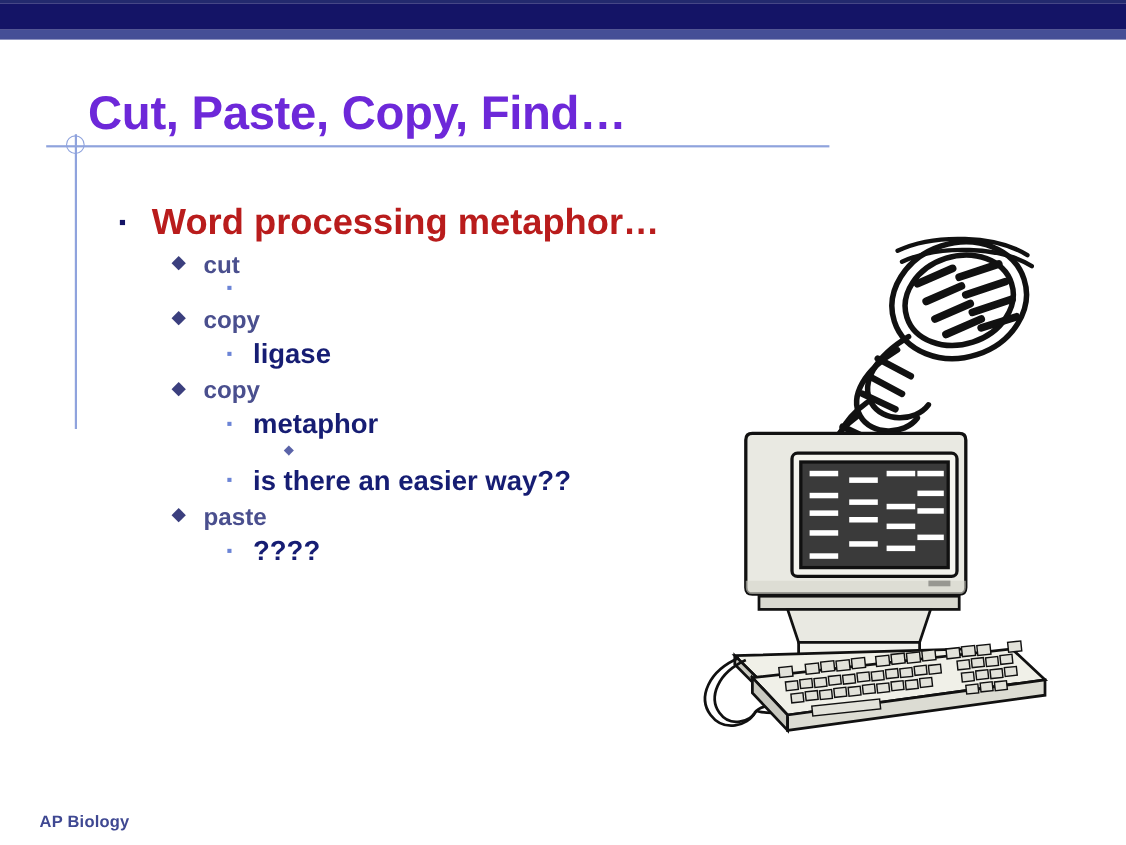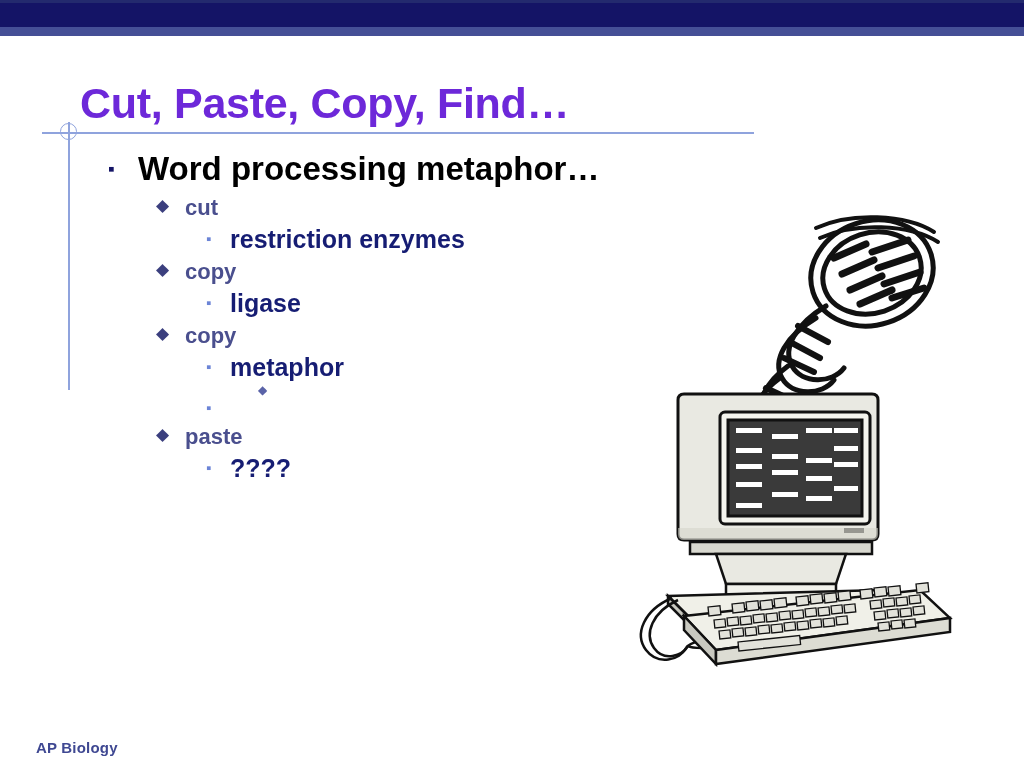--- a/index.html
+++ b/index.html
@@ -107,23 +107,24 @@
   .lvl1 { padding-left: 108px; margin-bottom: 7px; }
   .lvl1 .bullet-glyph {
     width: 30px;
     color: #141466;
     font-size: 19px;
     line-height: 1;
     position: relative;
     top: -5px;
   }
   .lvl1 .bullet-text {
-    color: #000000;
+    color: #b91c1c;
     font-size: 33px;
     font-weight: bold;
+    margin-top: 33px;
   }
 
   
   .lvl2 { padding-left: 156px; margin-bottom: 4px; }
   .lvl2 .bullet-glyph {
     width: 29px;
     color: #3b3f7e;
     font-size: 17px;
     line-height: 1;
     position: relative;
@@ -205,21 +206,20 @@
     <div class="bullet-row lvl1">
       <span class="bullet-glyph">▪</span>
       <span class="bullet-text">Word processing metaphor…</span>
     </div>
     <div class="bullet-row lvl2">
       <span class="bullet-glyph">◆</span>
       <span class="bullet-text">cut</span>
     </div>
     <div class="bullet-row lvl3">
       <span class="bullet-glyph">▪</span>
-      <span class="bullet-text">restriction enzymes</span>
     </div>
     <div class="bullet-row lvl2">
       <span class="bullet-glyph">◆</span>
       <span class="bullet-text">copy</span>
     </div>
     <div class="bullet-row lvl3">
       <span class="bullet-glyph">▪</span>
       <span class="bullet-text">ligase</span>
     </div>
     <div class="bullet-row lvl2">
@@ -228,20 +228,21 @@
     </div>
     <div class="bullet-row lvl3">
       <span class="bullet-glyph">▪</span>
       <span class="bullet-text">metaphor</span>
     </div>
     <div class="bullet-row lvl4">
       <span class="bullet-glyph">◆</span>
     </div>
     <div class="bullet-row lvl3">
       <span class="bullet-glyph">▪</span>
+      <span class="bullet-text">is there an easier way??</span>
     </div>
     <div class="bullet-row lvl2">
       <span class="bullet-glyph">◆</span>
       <span class="bullet-text">paste</span>
     </div>
     <div class="bullet-row lvl3">
       <span class="bullet-glyph">▪</span>
       <span class="bullet-text">????</span>
     </div>
   </div>

